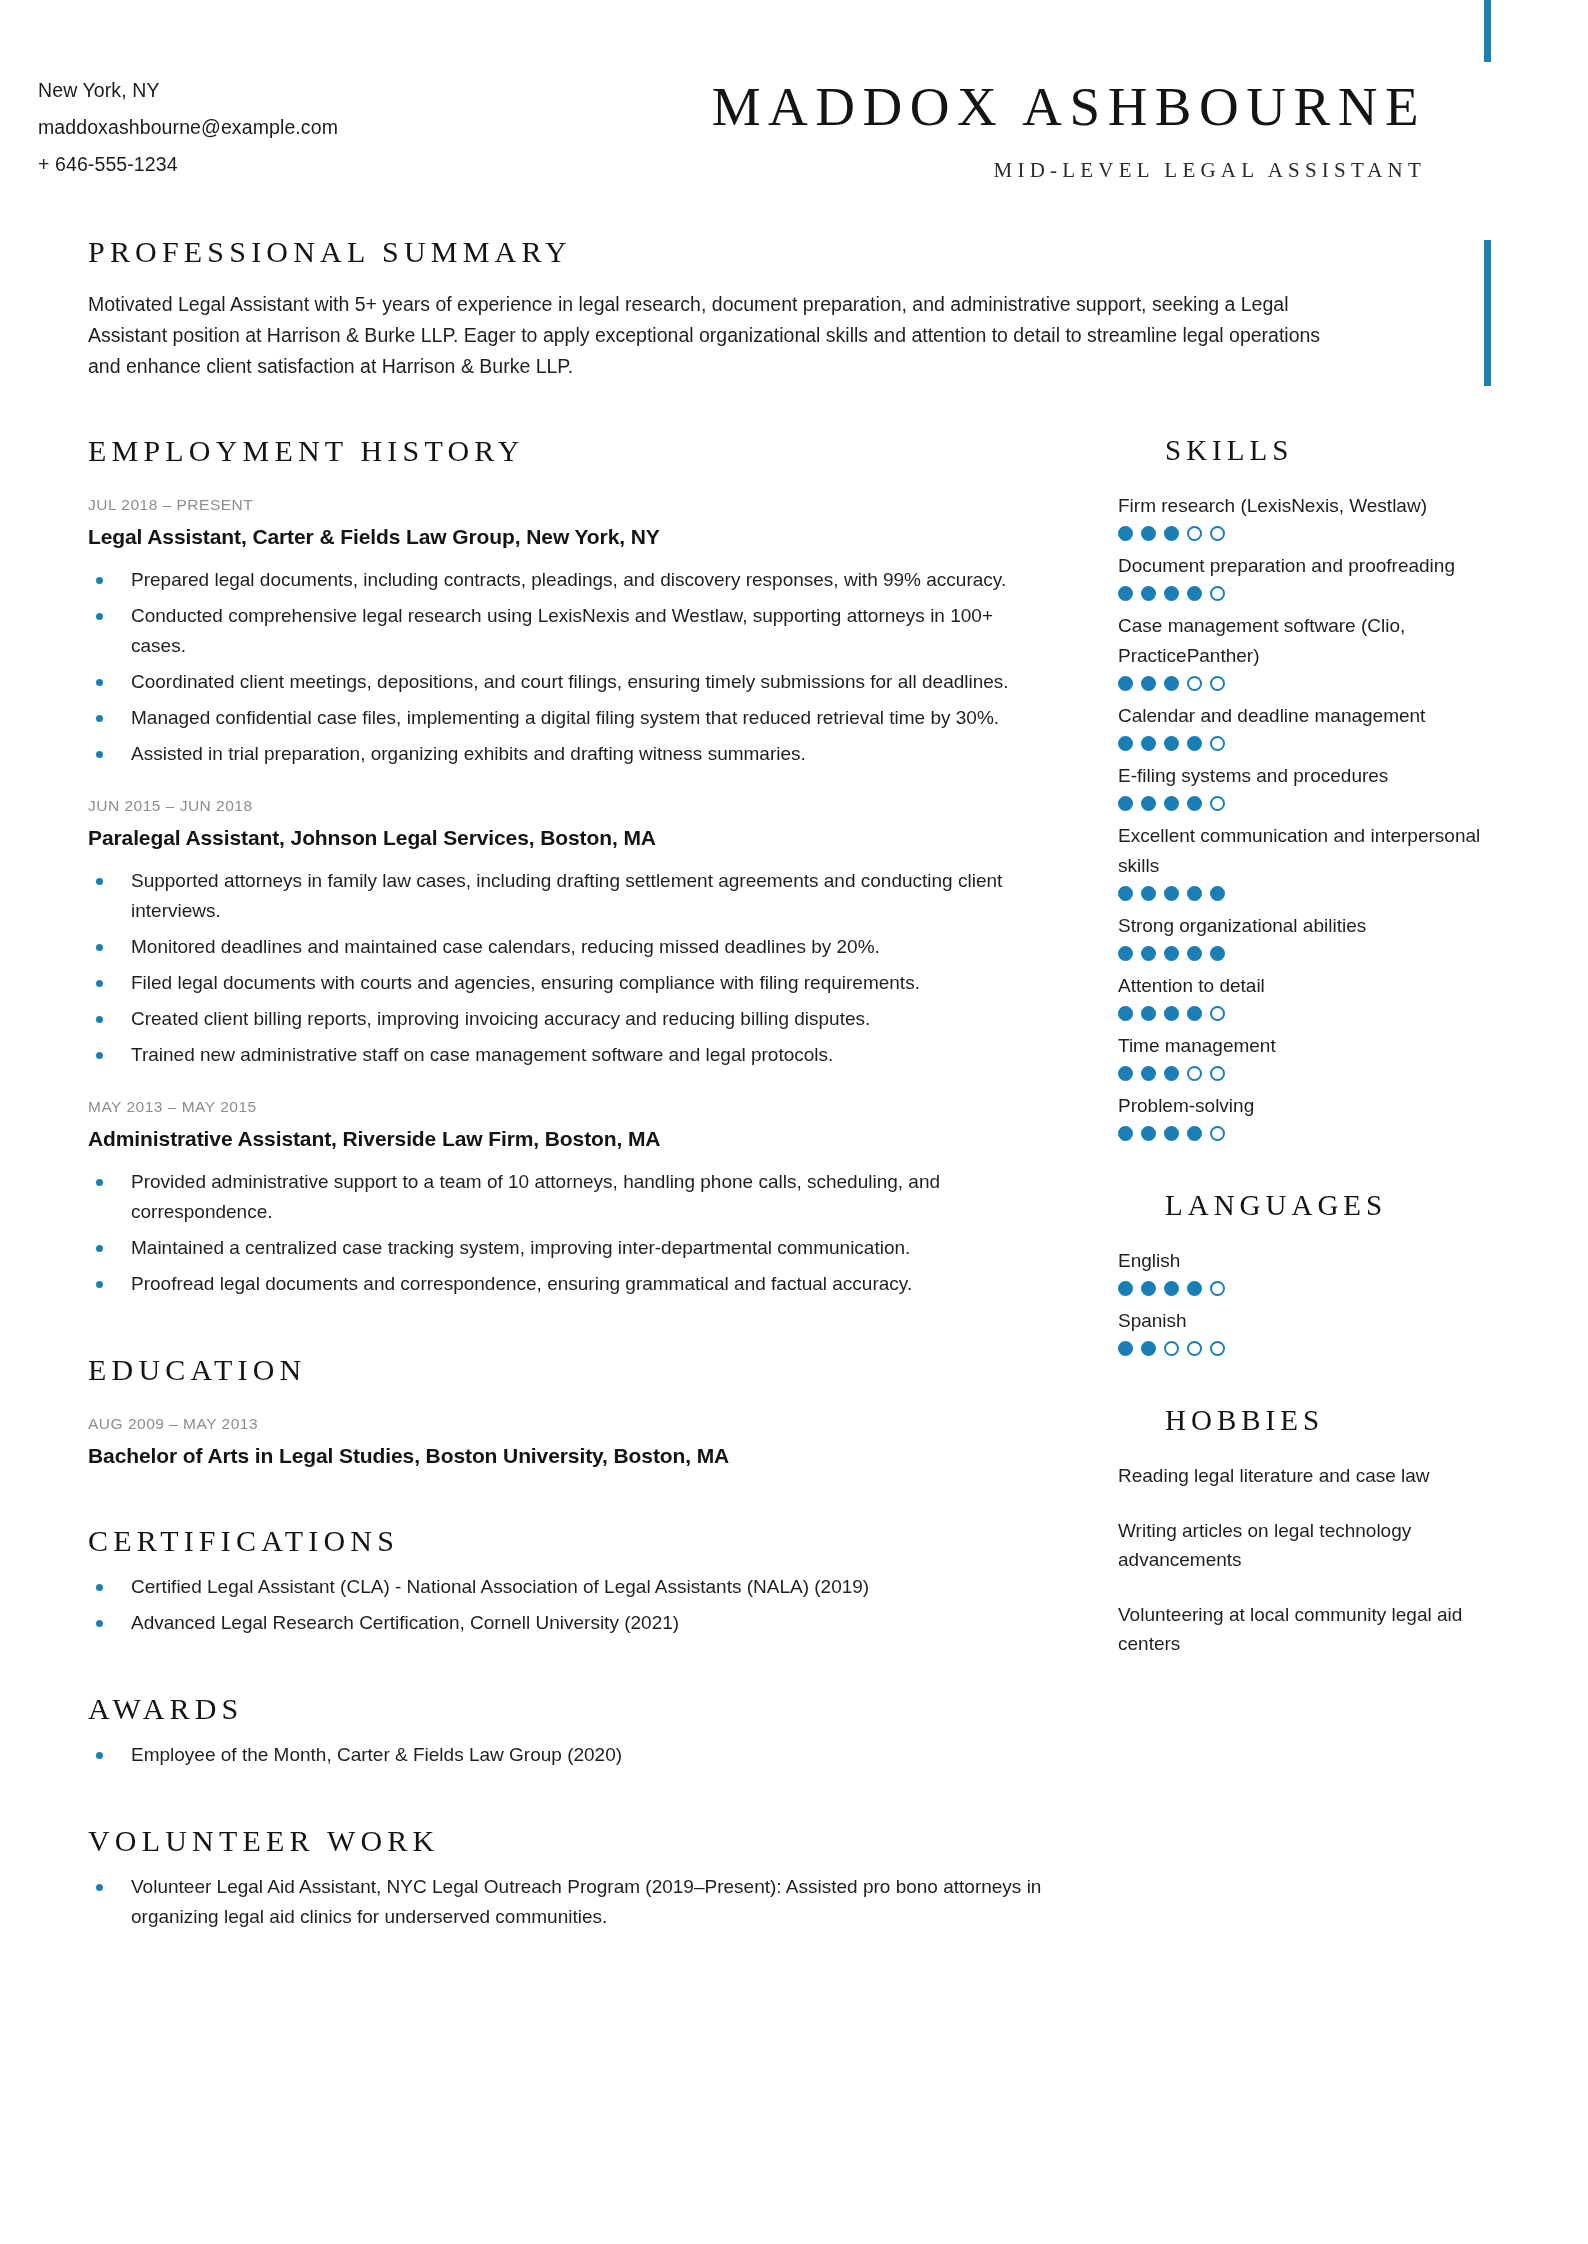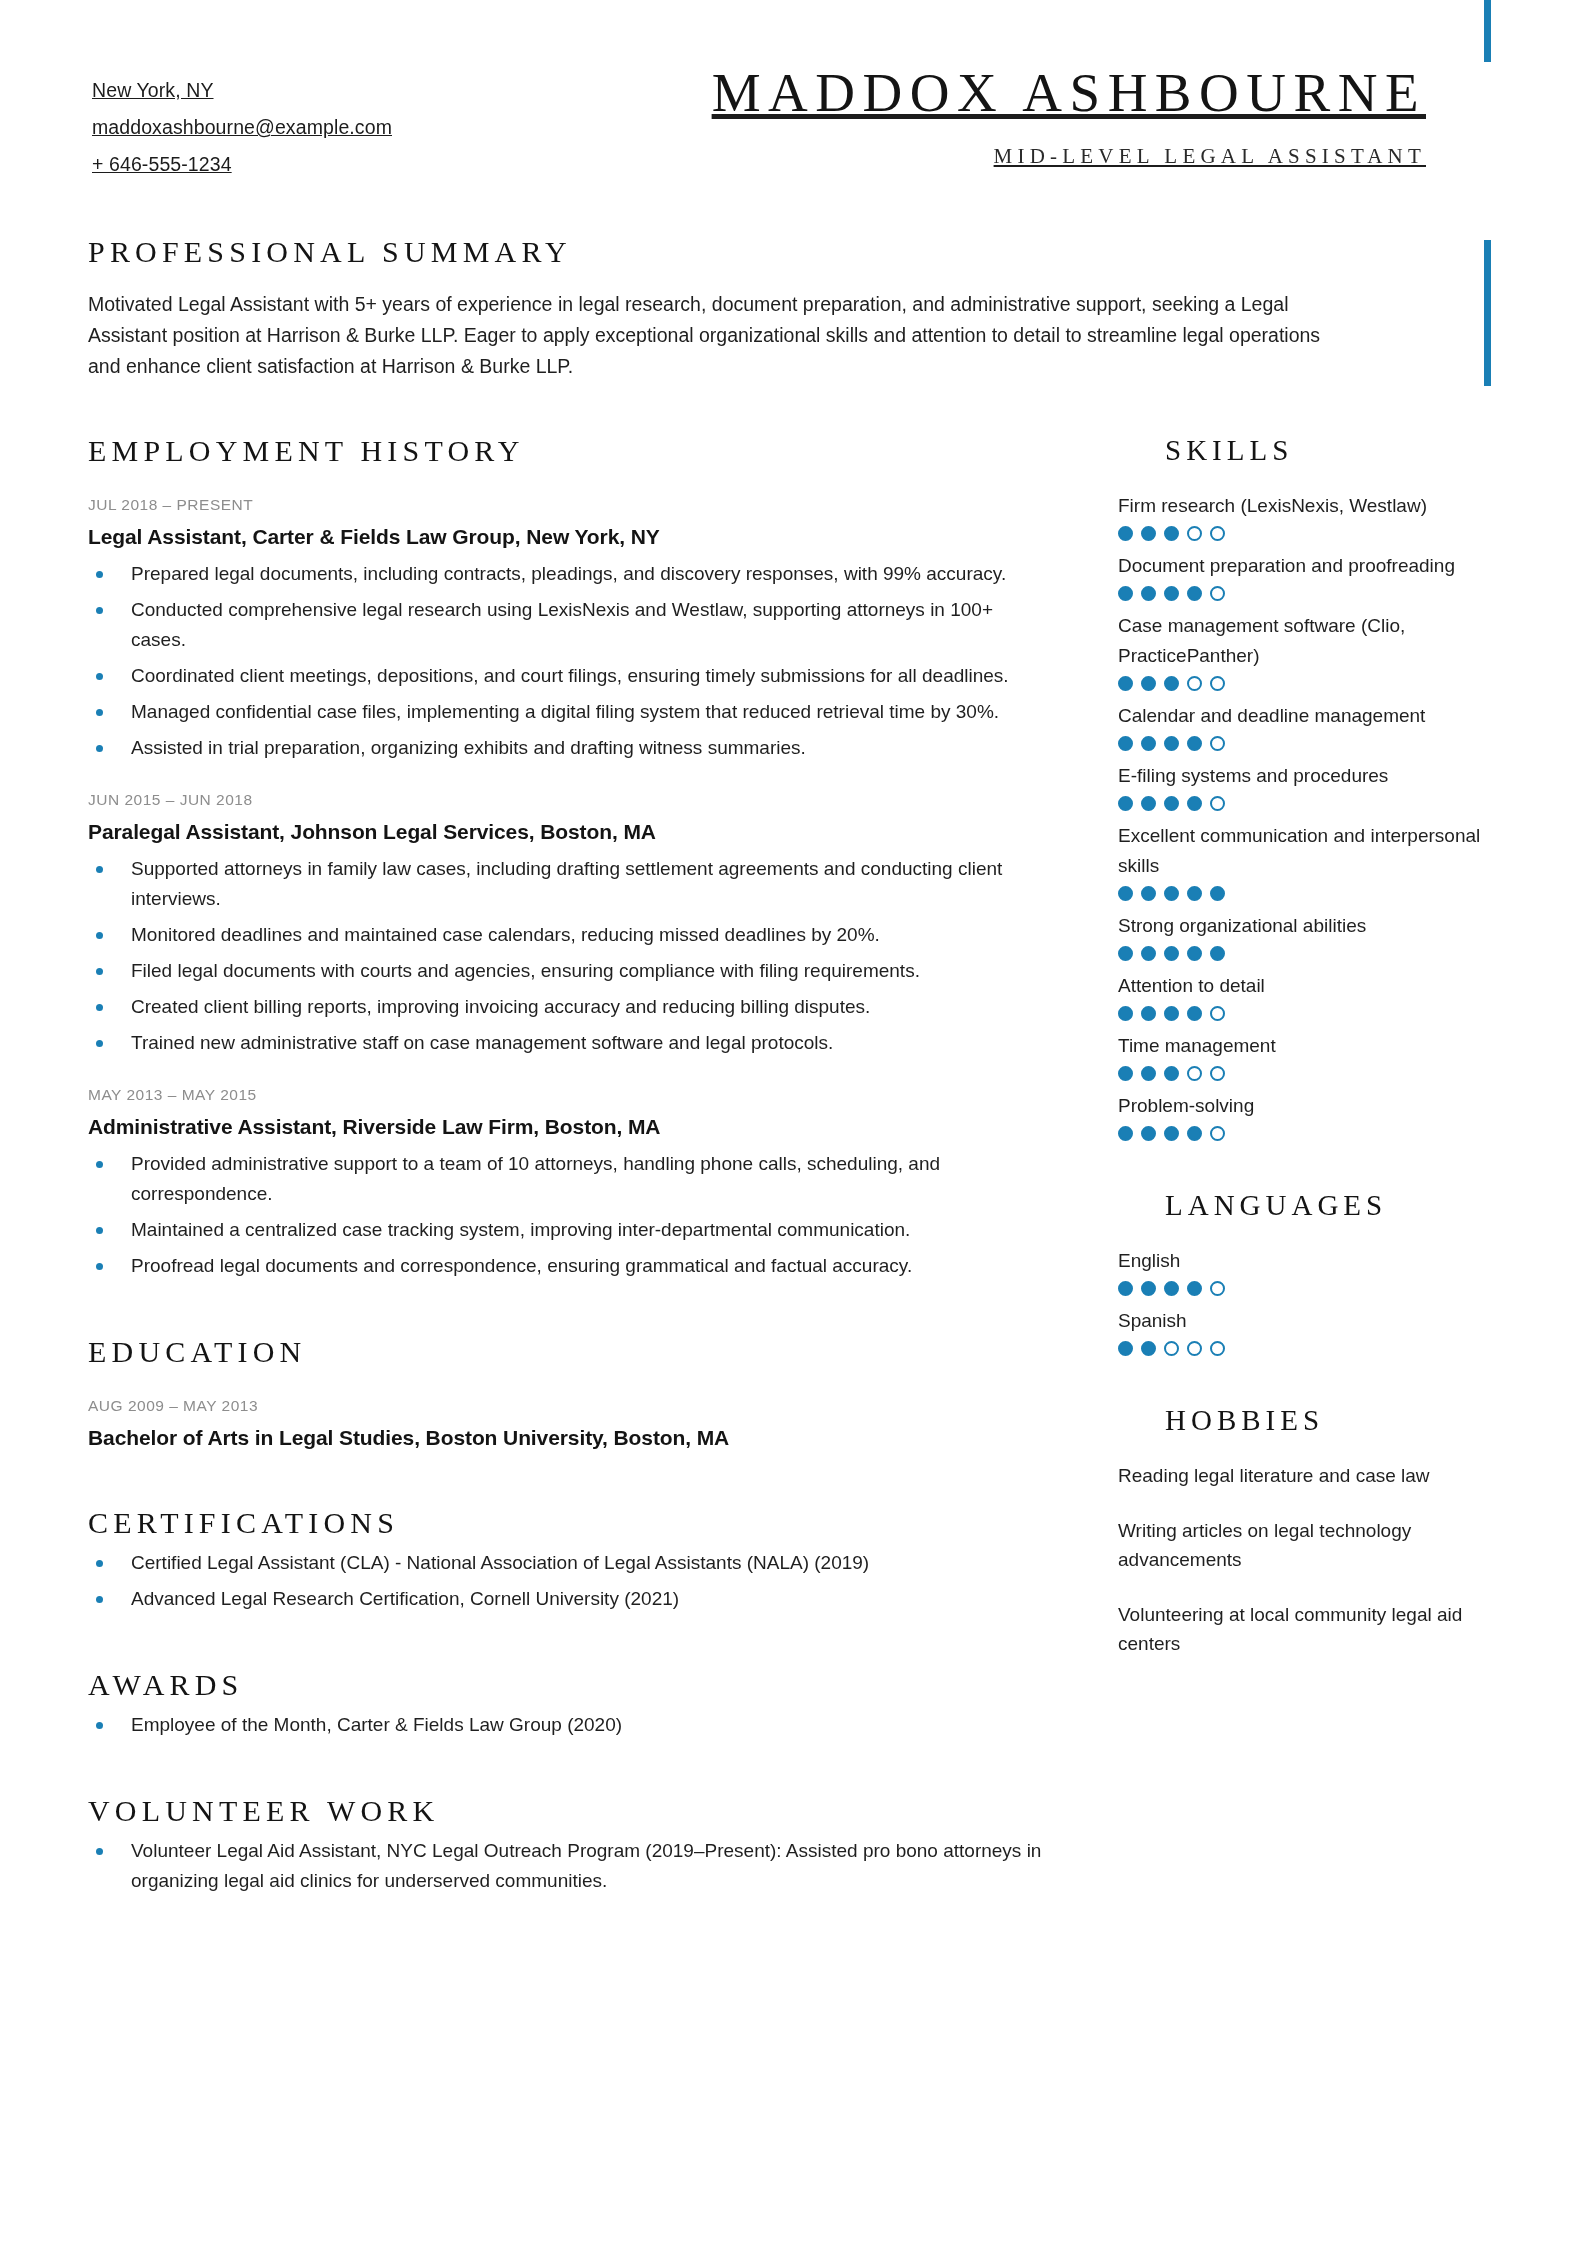--- a/index.html
+++ b/index.html
@@ -19,21 +19,21 @@
   .accent-bar-top {
     position: absolute; left: 1484px; top: 0px; width: 7px; height: 62px;
     background: #1a7fb5;
   }
   .accent-bar-bottom {
     position: absolute; left: 1484px; top: 240px; width: 7px; height: 146px;
     background: #1a7fb5;
   }
 
   
-  .header { position: relative; padding: 62px 100px 0 92px; display: flex; align-items: flex-start; text-decoration: underline; }
+  .header { position: relative; padding: 62px 100px 0 38px; display: flex; align-items: flex-end; }
   .contact { width: 520px; padding-top: 10px; }
   .contact-line {
     font-size: 19.5px; line-height: 37px; color: #1c1c1c; letter-spacing: 0.1px;
   }
   .name-block { flex: 1; text-align: right; padding-right: 62px; }
   .full-name {
     font-family: "Liberation Serif", serif;
     font-size: 55px; font-weight: 400; letter-spacing: 7.5px;
     color: #141414; line-height: 62px; white-space: nowrap;
   }
@@ -67,21 +67,21 @@
   .entry { margin-top: 28px; }
   .entry-date {
     font-size: 15.5px; letter-spacing: 0.5px; color: #8d8d8d;
     text-transform: uppercase; margin-bottom: 9px;
   }
   .entry-title {
     font-size: 21px; font-weight: bold; color: #141414; line-height: 28px;
     letter-spacing: -0.1px;
   }
 
-  ul.bullets { list-style: none; margin-top: 8px; }
+  ul.bullets { list-style: none; margin-top: 14px; }
   ul.bullets li {
     position: relative; padding-left: 43px; font-size: 19px; line-height: 30px;
     color: #1f1f1f; margin-bottom: 6px;
   }
   ul.bullets li .dot {
     position: absolute; left: 8px; top: 12px; width: 7px; height: 7px;
     border-radius: 50%; background: #1a7fb5;
   }
 
   .sec-gap { margin-top: 54px; }

